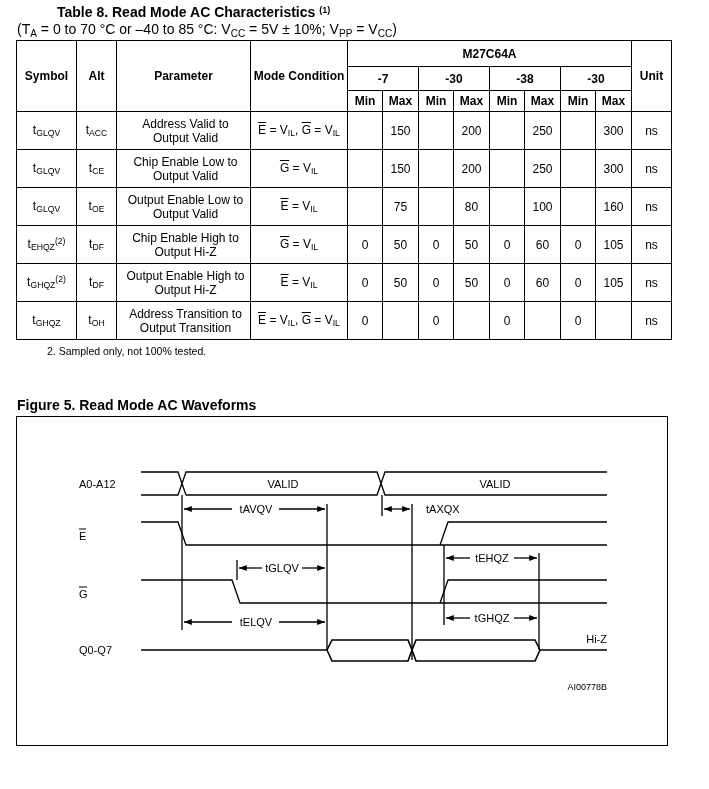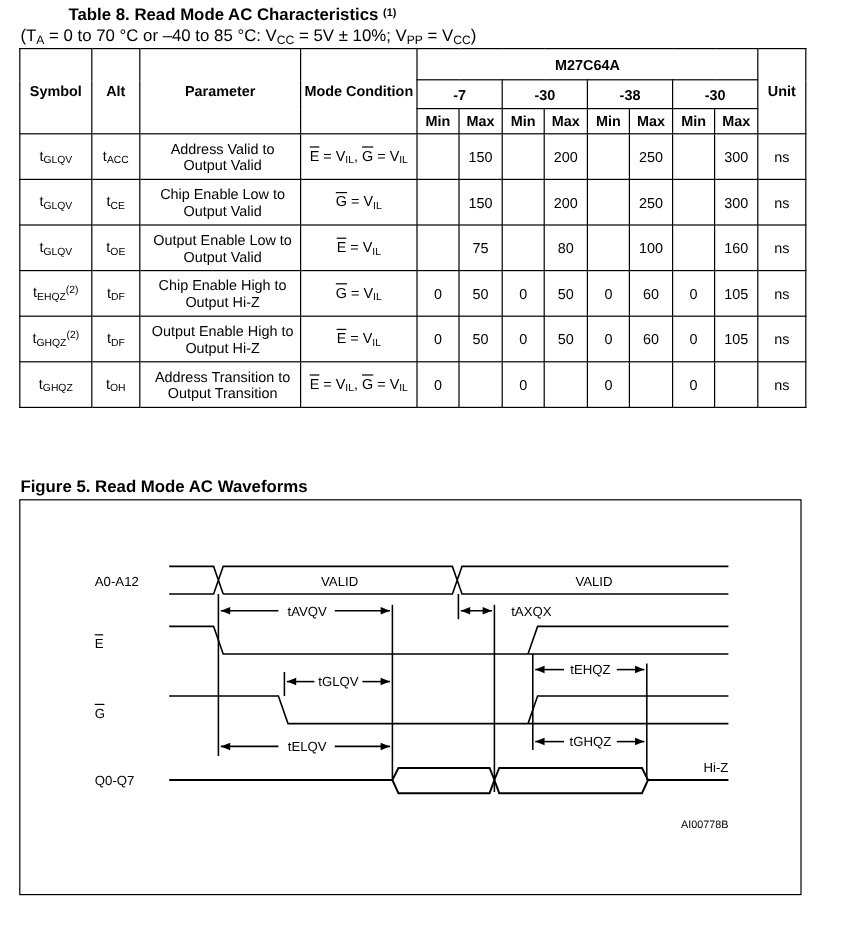--- a/index.html
+++ b/index.html
@@ -162,20 +162,21 @@
         <td>0</td>
         <td></td>
         <td>0</td>
         <td></td>
         <td>ns</td>
       </tr>
     </tbody>
 </table>
 
 <div class="note">
+  <div class="l2">2.  Sampled only, not 100% tested.</div>
 </div>
 
 <div class="fig-title">Figure 5. Read Mode AC Waveforms</div>
 <div class="fig-box"></div>
 
 <svg class="wave" width="709" height="789">
   <defs>
     <marker id="arr" viewBox="0 0 10 10" refX="10" refY="5" markerWidth="8" markerHeight="6" orient="auto-start-reverse">
       <path d="M0,1 L10,5 L0,9 z" fill="#000"></path>
     </marker>

